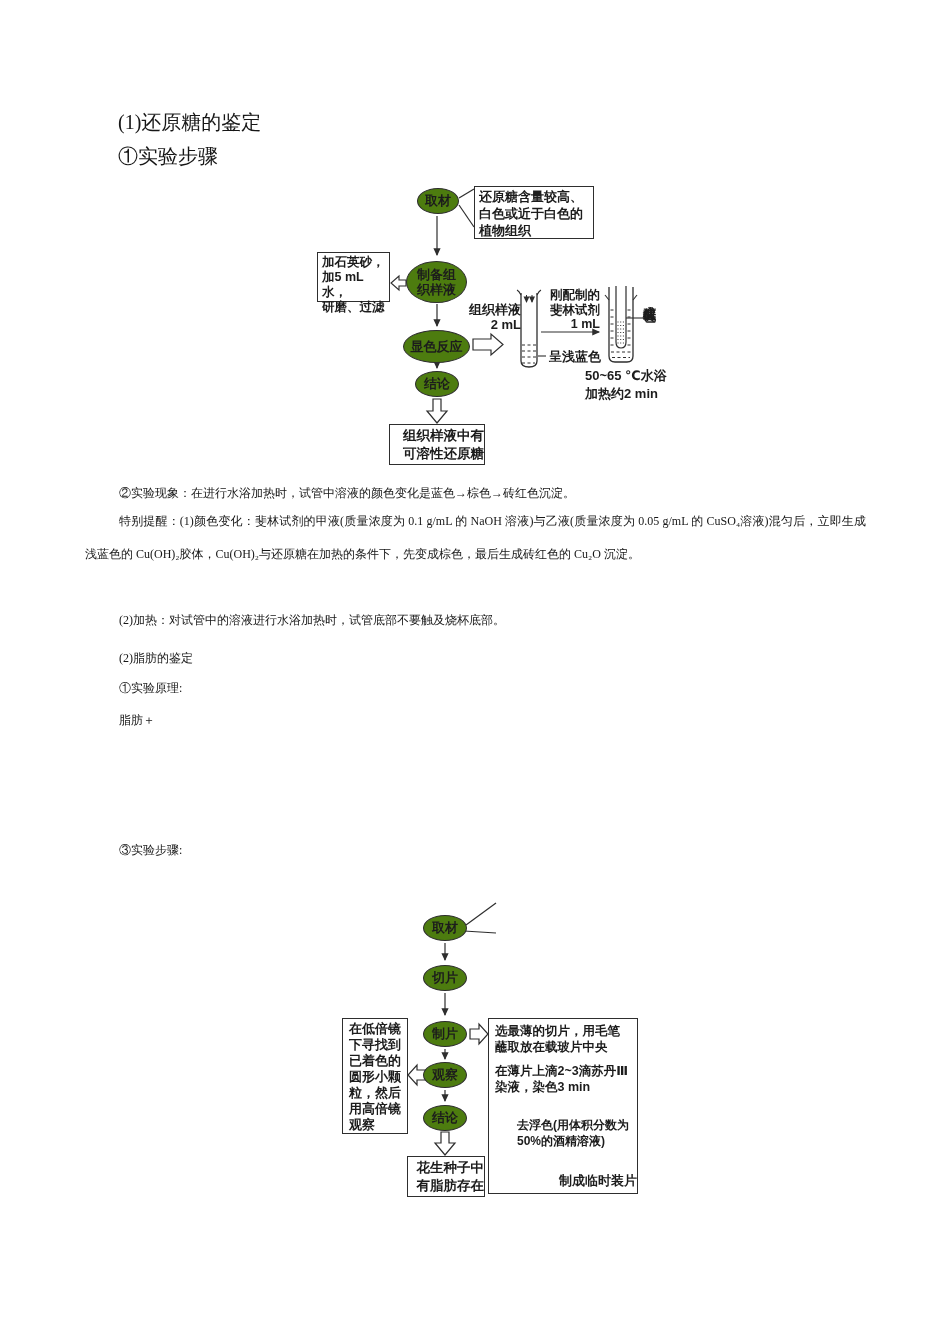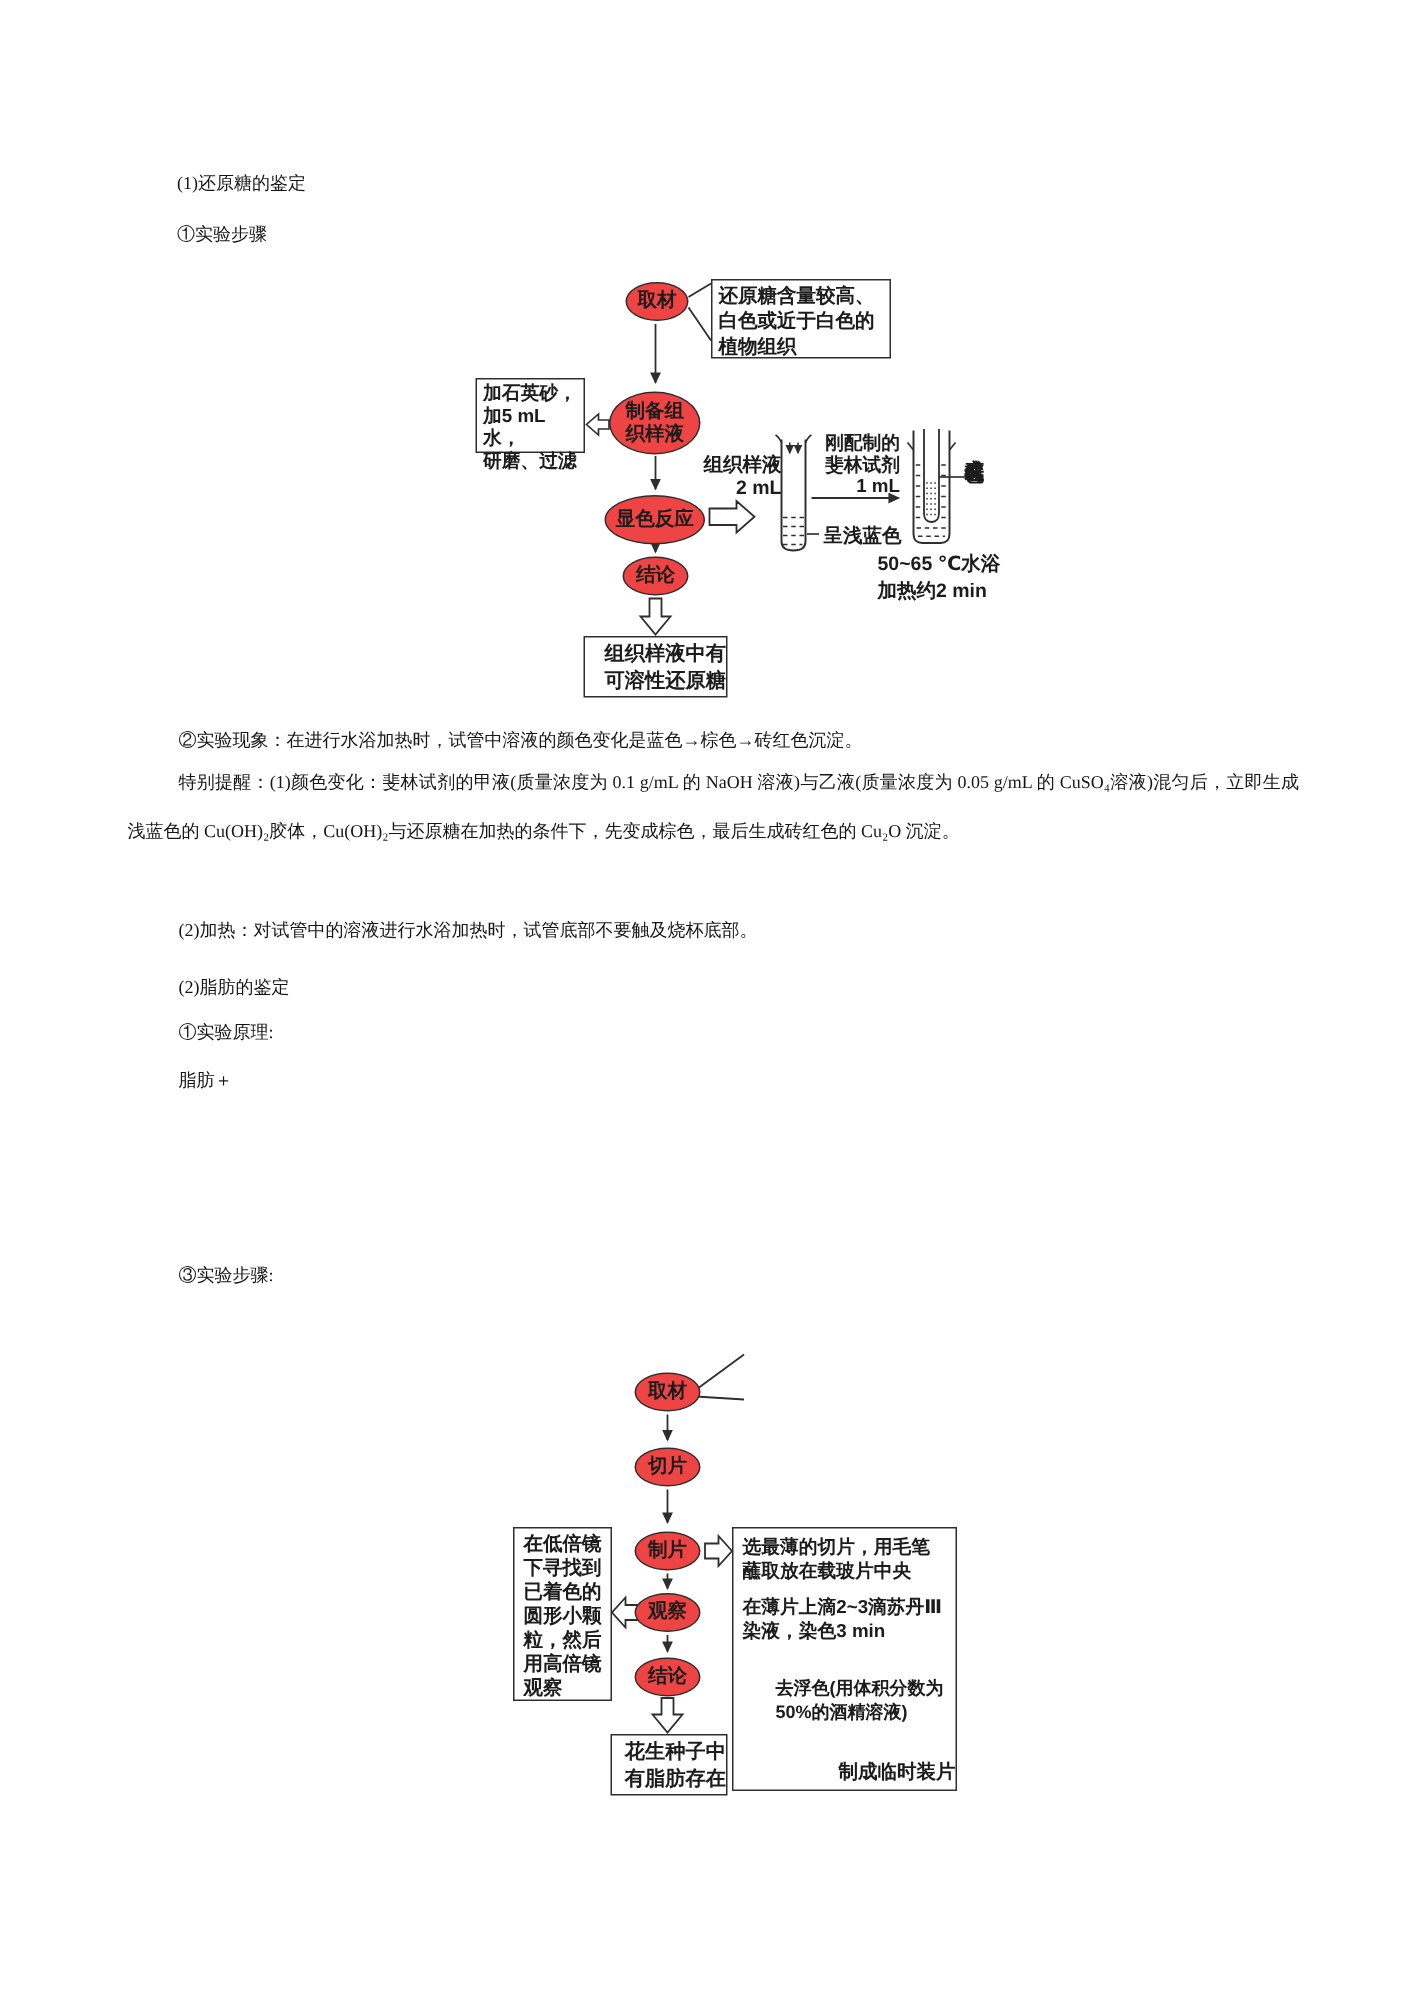--- a/index.html
+++ b/index.html
@@ -1,27 +1,27 @@
 <!DOCTYPE html>
 <html><head>
 <meta charset="utf-8">
 <style>
   html,body{margin:0;padding:0;background:#ffffff;}
   #page{position:relative;width:950px;height:1344px;background:#ffffff;overflow:hidden;
         font-family:"Liberation Serif","DejaVu Serif",serif;color:#161616;}
   .abs{position:absolute;}
-  .h-line{font-size:12px;line-height:24px;white-space:nowrap;}
+  .h-line{font-size:20px;line-height:24px;white-space:nowrap;}
   .body-line{font-size:12px;line-height:33px;}
   .para{width:781px;text-align:justify;}
   .ind{text-indent:34px;}
   .nowrap{white-space:nowrap;}
   .fc{font-family:"Liberation Sans","DejaVu Sans",sans-serif;font-weight:700;
       font-size:13px;line-height:16px;color:#1c1c1c;white-space:pre-line;}
   .ell{border:1.4px solid #2e2e2e;border-radius:50%;display:flex;align-items:center;
-       justify-content:center;background:#ef4444;box-sizing:border-box;font-family:Liberation Mono, monospace;}
+       justify-content:center;background:#4d7c0f;box-sizing:border-box;}
   .bx{border:1.4px solid #2e2e2e;background:#fff;box-sizing:border-box;}
   .ctr{text-align:right;}
   .vert{writing-mode:vertical-rl;text-orientation:upright;letter-spacing:1px;}
   svg{pointer-events:none;}
 </style>
 </head>
 <body>
 
 <div id="page">
 

